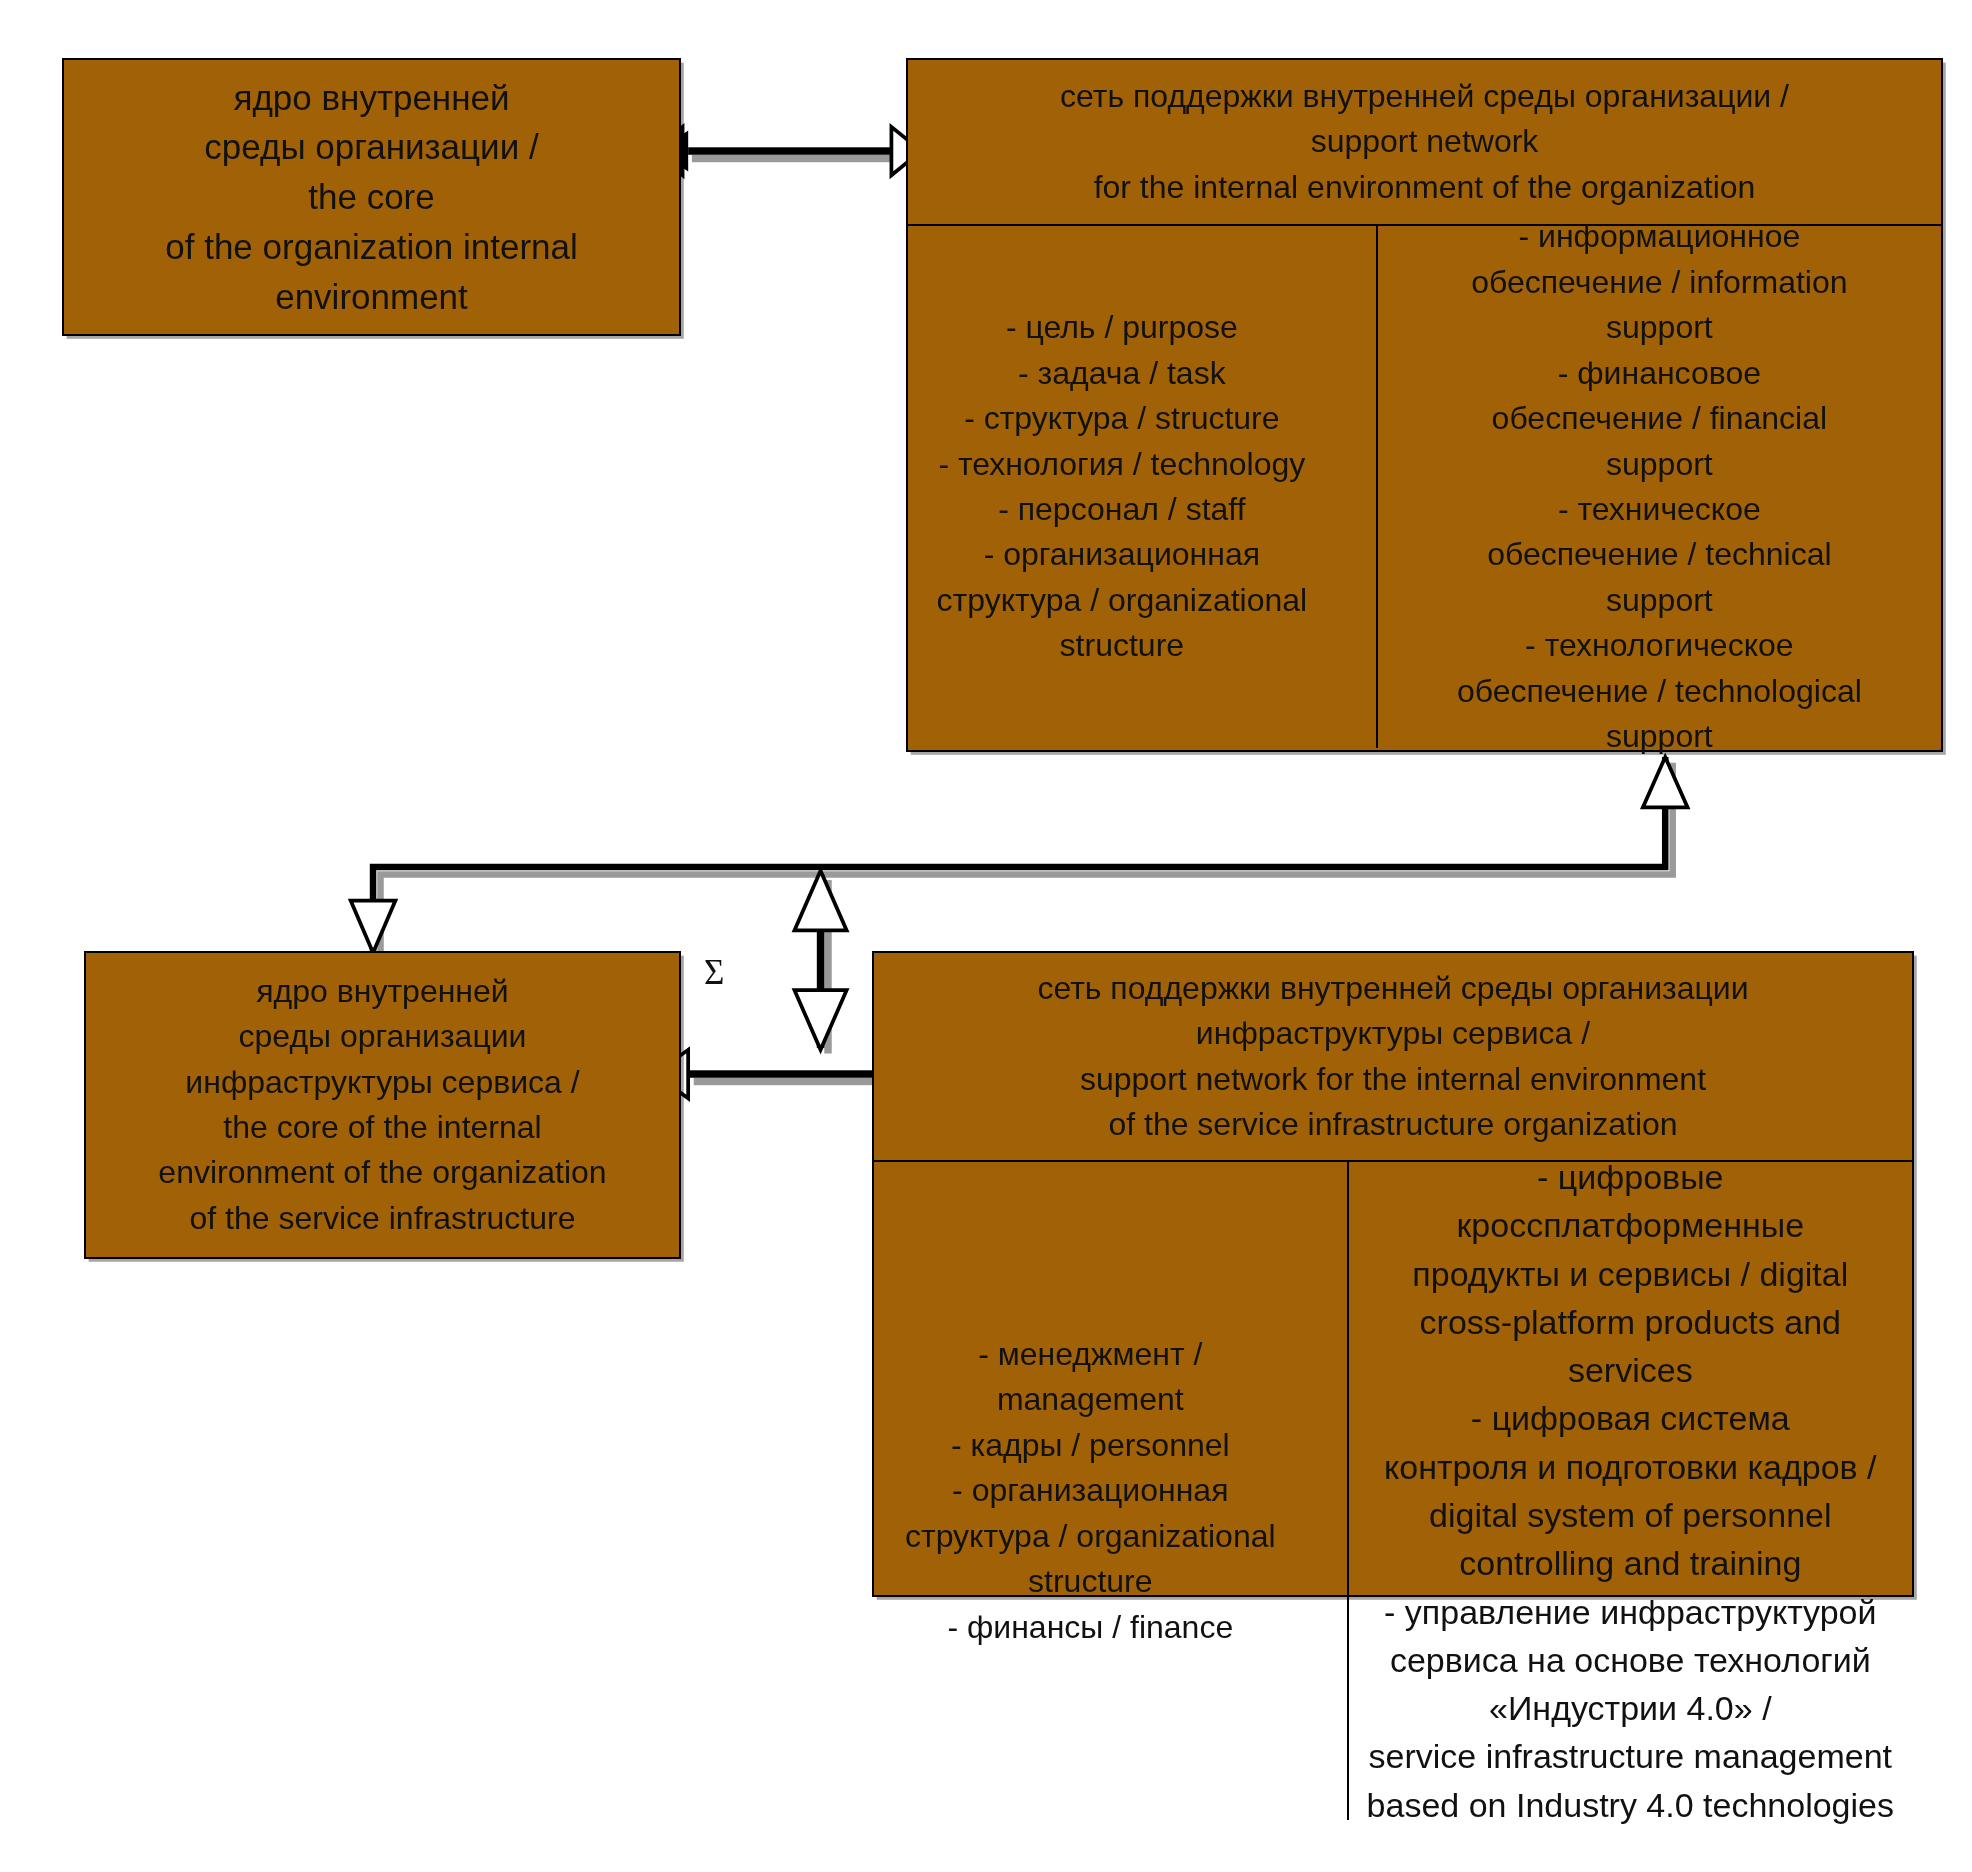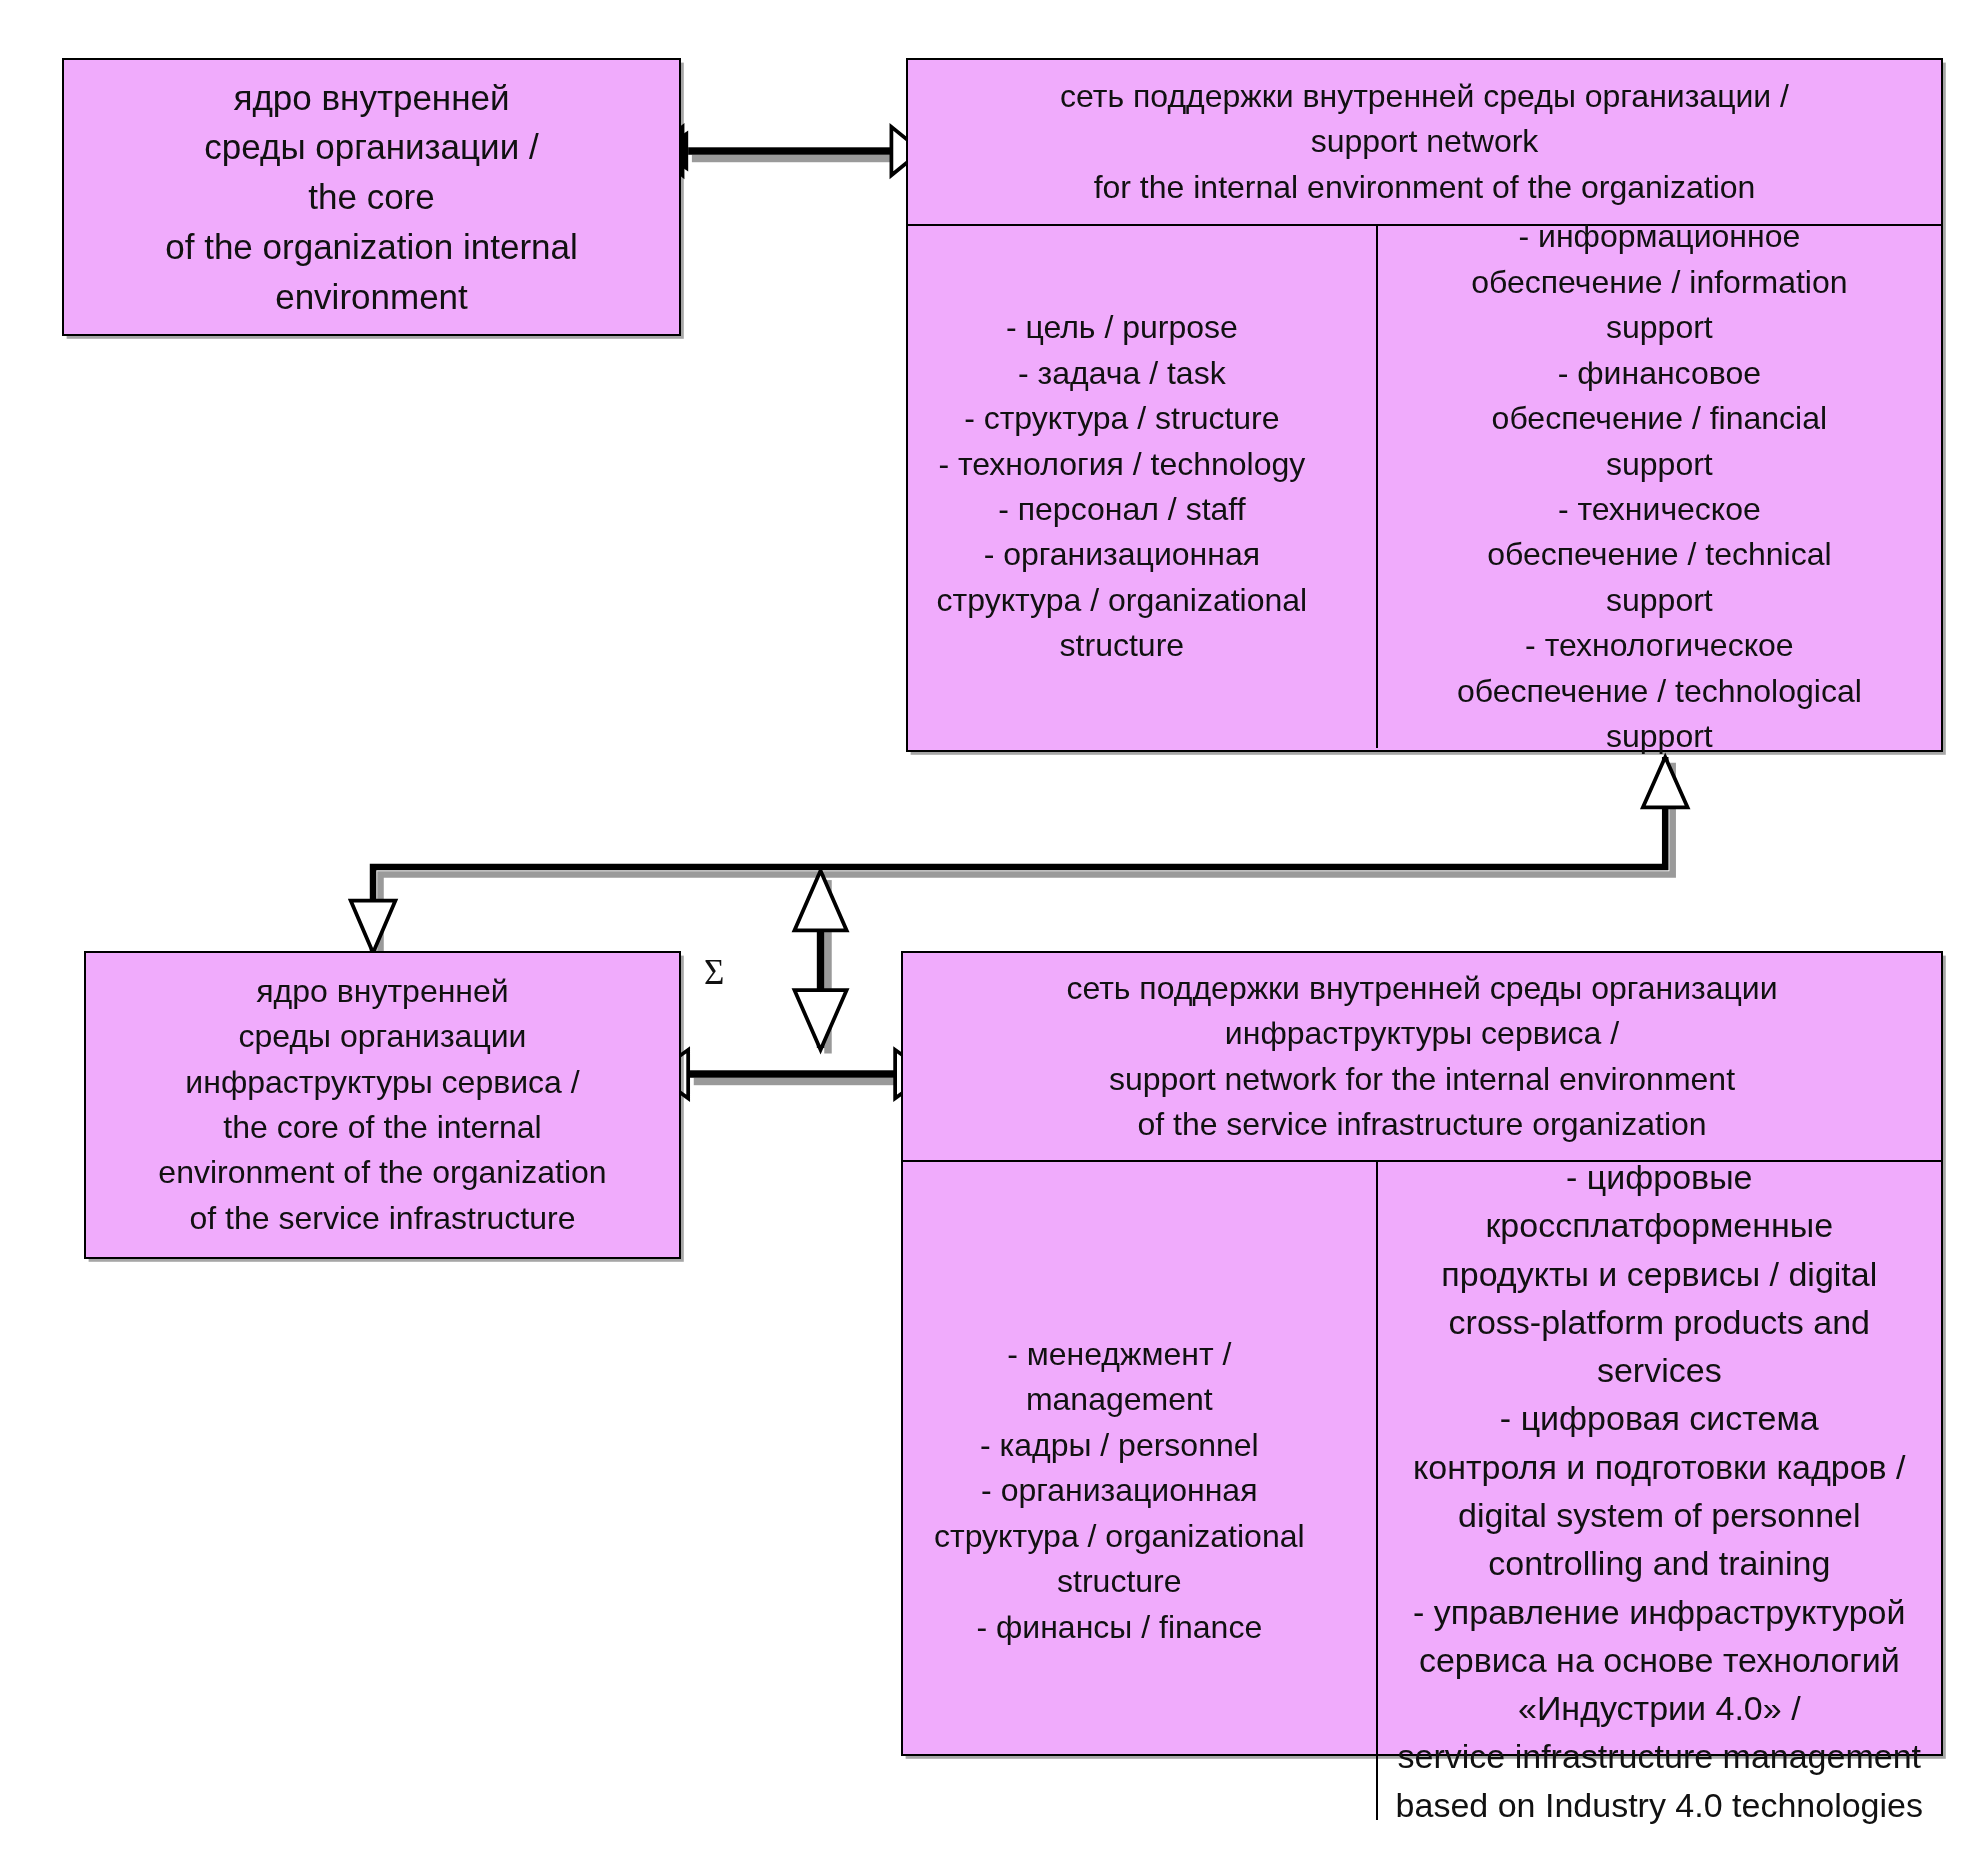--- a/index.html
+++ b/index.html
@@ -1,18 +1,18 @@
 <!DOCTYPE html>
 <html style="font-size:15px"><head>
 <meta charset="utf-8">
 <style>
   html,body{margin:0;padding:0;background:#fff;}
   #stage{position:relative;width:1973px;height:1873px;background:#fff;
          font-family:"Liberation Sans","DejaVu Sans",sans-serif;color:#111;}
-  .box{position:absolute;box-sizing:border-box;border:2.8px solid #000;background:#f0abfc;
+  .box{position:absolute;box-sizing:border-box;border:2.8px solid #000;background:#a16207;
        box-shadow:3.7px 3.7px 0 -0.9px rgba(0,0,0,0.35);}
   .box-head{box-sizing:border-box;display:flex;align-items:center;justify-content:center;
             text-align:center;padding:5.6px 13px;}
   .box-body{box-sizing:border-box;display:flex;align-items:stretch;}
   .col{box-sizing:border-box;display:flex;flex-direction:column;align-items:center;
        justify-content:center;text-align:center;padding:9.3px 11.2px;}
   .divider-h{border-top:2.8px solid #000;}
   .divider-v{border-left:2.8px solid #000;margin-left:40px;}
   .txt{line-height:1.42;white-space:pre-line;}
   .t38{font-size:35px;}
@@ -117,21 +117,21 @@
     <div class="col" style="height:100%;">
       <div class="txt t37">ядро внутренней
 среды организации
 инфраструктуры сервиса /
 the core of the internal
 environment of the organization
 of the service infrastructure</div>
     </div>
   </div>
 
-  <div class="box" style="left:901px;top:951px;width:1042px;height:805px;">
+  <div class="box" style="left:872px;top:951px;width:1042px;height:646px;">
     <div class="box-head" style="height:207px;">
       <div class="txt t37">сеть поддержки внутренней среды организации
 инфраструктуры сервиса /
 support network for the internal environment
 of the service infrastructure organization</div>
     </div>
     <div class="box-body divider-h" style="height:660px;">
       <div class="col" style="width:449px;">
         <div class="txt t37">- менеджмент /
 management

